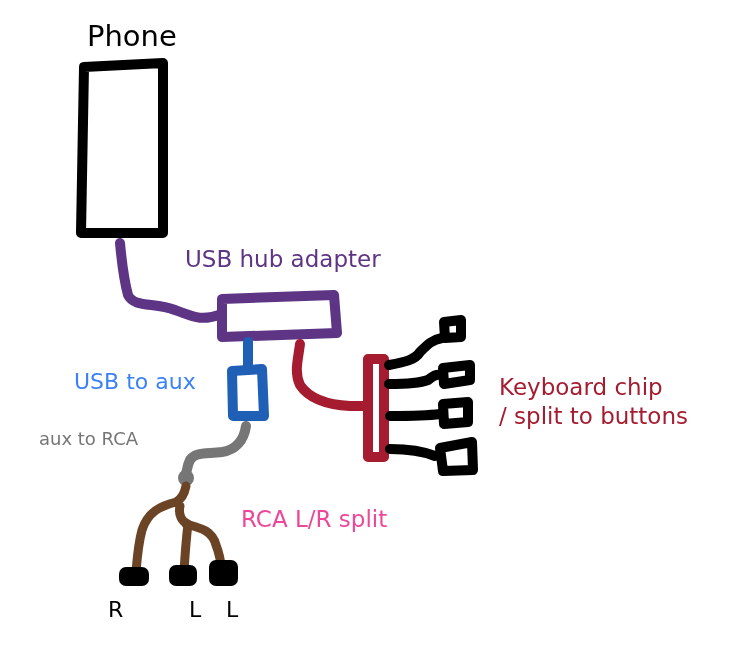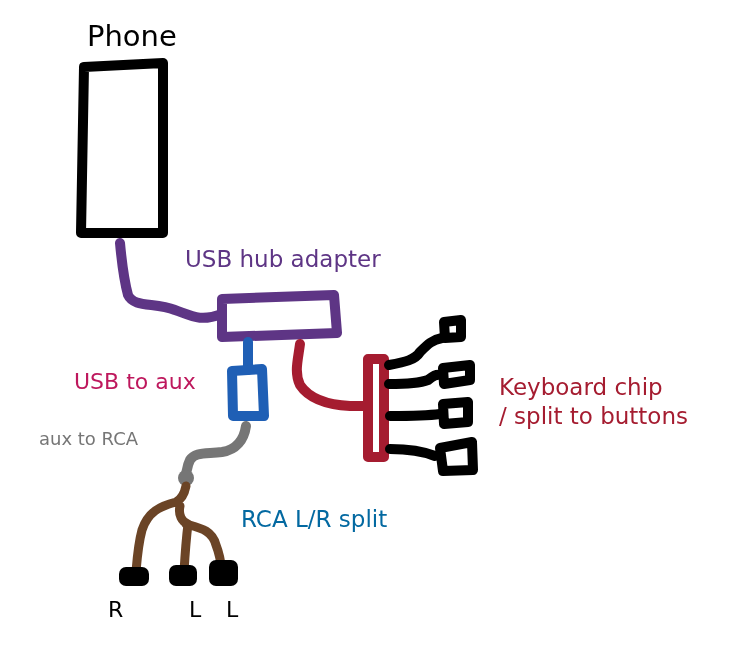--- a/index.html
+++ b/index.html
@@ -55,24 +55,24 @@
              M390 449 C405 449 420 450 435 456"></path>
 
     <path class="s" stroke="#000000" stroke-width="10" d="M444 322 L461 320 L461 337 L445 338 Z"></path>
     <path class="s" stroke="#000000" stroke-width="10" d="M443 368 L470 365 L470 380 L444 384 Z"></path>
     <path class="s" stroke="#000000" stroke-width="10" d="M443 404 L468 402 L468 422 L444 424 Z"></path>
     <path class="s" stroke="#000000" stroke-width="10" d="M440 448 L472 442 L473 470 L443 471 Z"></path>
   </svg>
 
   <div class="lbl" id="lbl-phone" style="color:#000000">Phone</div>
   <div class="lbl" id="lbl-hub" style="color:#5e3585">USB hub adapter</div>
-  <div class="lbl" id="lbl-usb-aux" style="color:#be185d">USB to aux</div>
+  <div class="lbl" id="lbl-usb-aux" style="color:#3b82f6">USB to aux</div>
   <div class="lbl" id="lbl-aux-rca" style="color:#767676">aux to RCA</div>
   <div class="lbl" id="lbl-kbd" style="color:#a51c30">
     <div>Keyboard chip</div>
     <div>/ split to buttons</div>
   </div>
-  <div class="lbl" id="lbl-rca-split" style="color:#0369a1">RCA L/R split</div>
+  <div class="lbl" id="lbl-rca-split" style="color:#ec4899">RCA L/R split</div>
 
   <div class="lr" id="lr-0">R</div>
   <div class="lr" id="lr-1">L</div>
   <div class="lr" id="lr-2">L</div>
 </div>
 
 </body></html>

